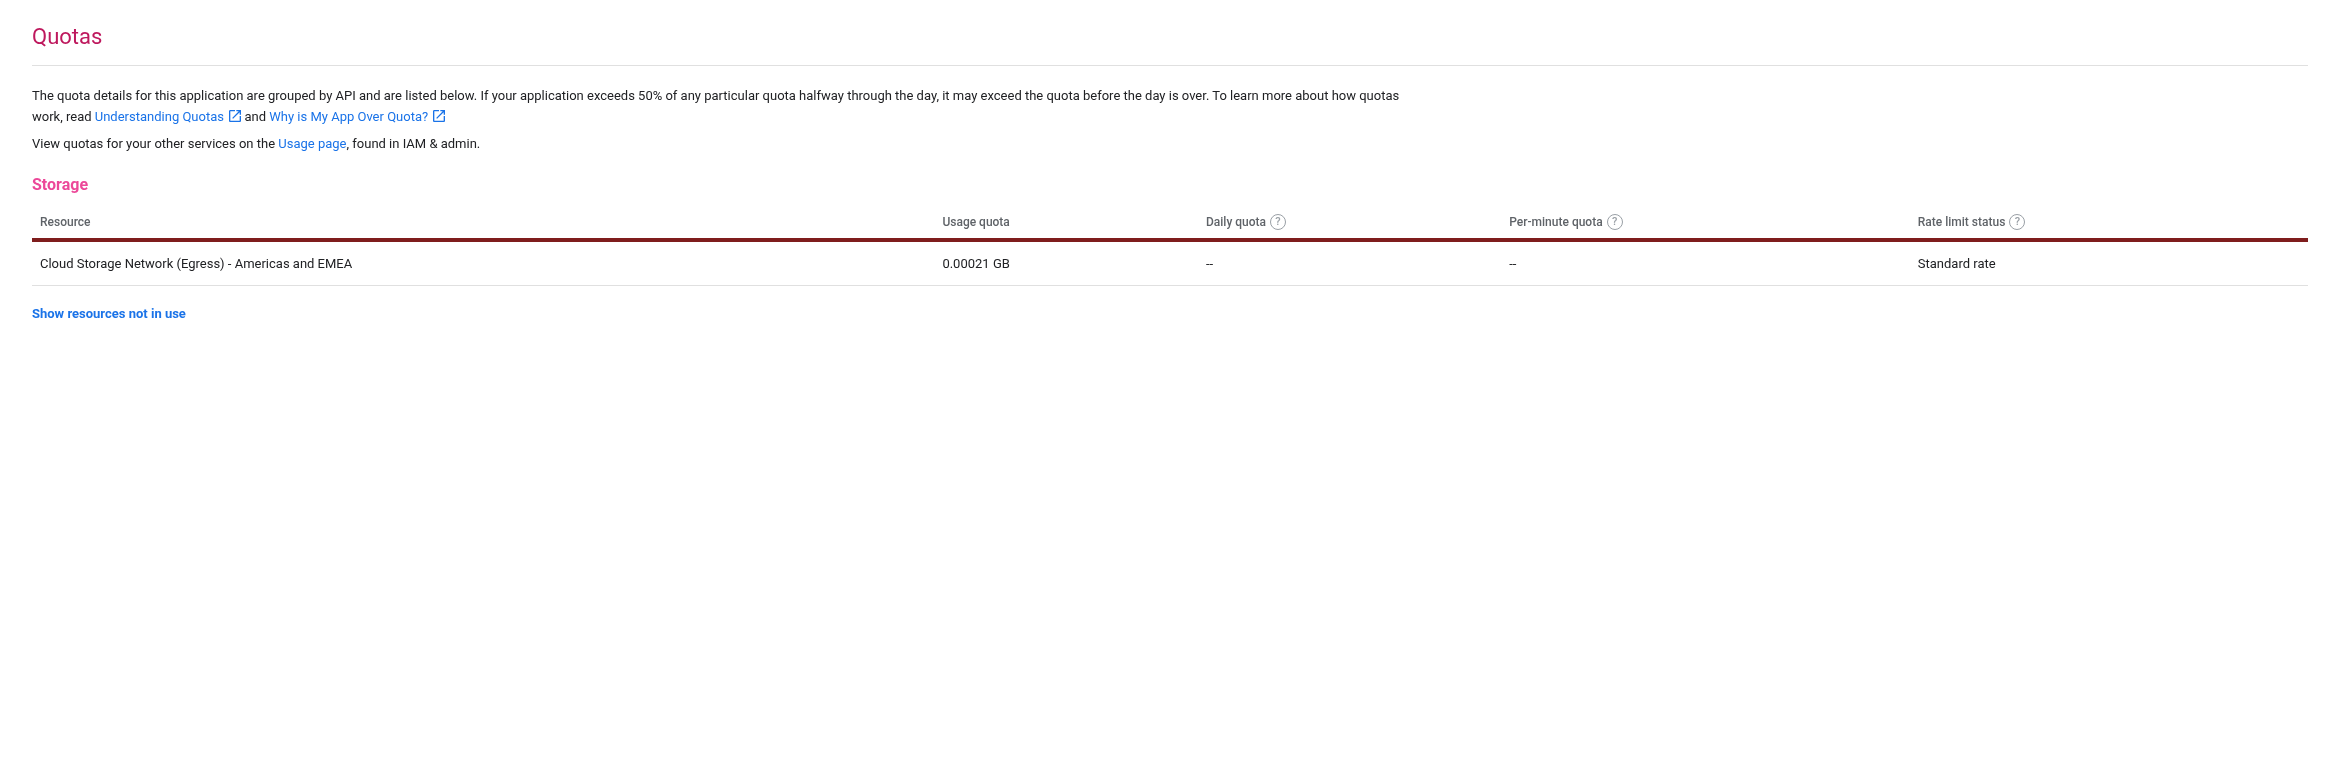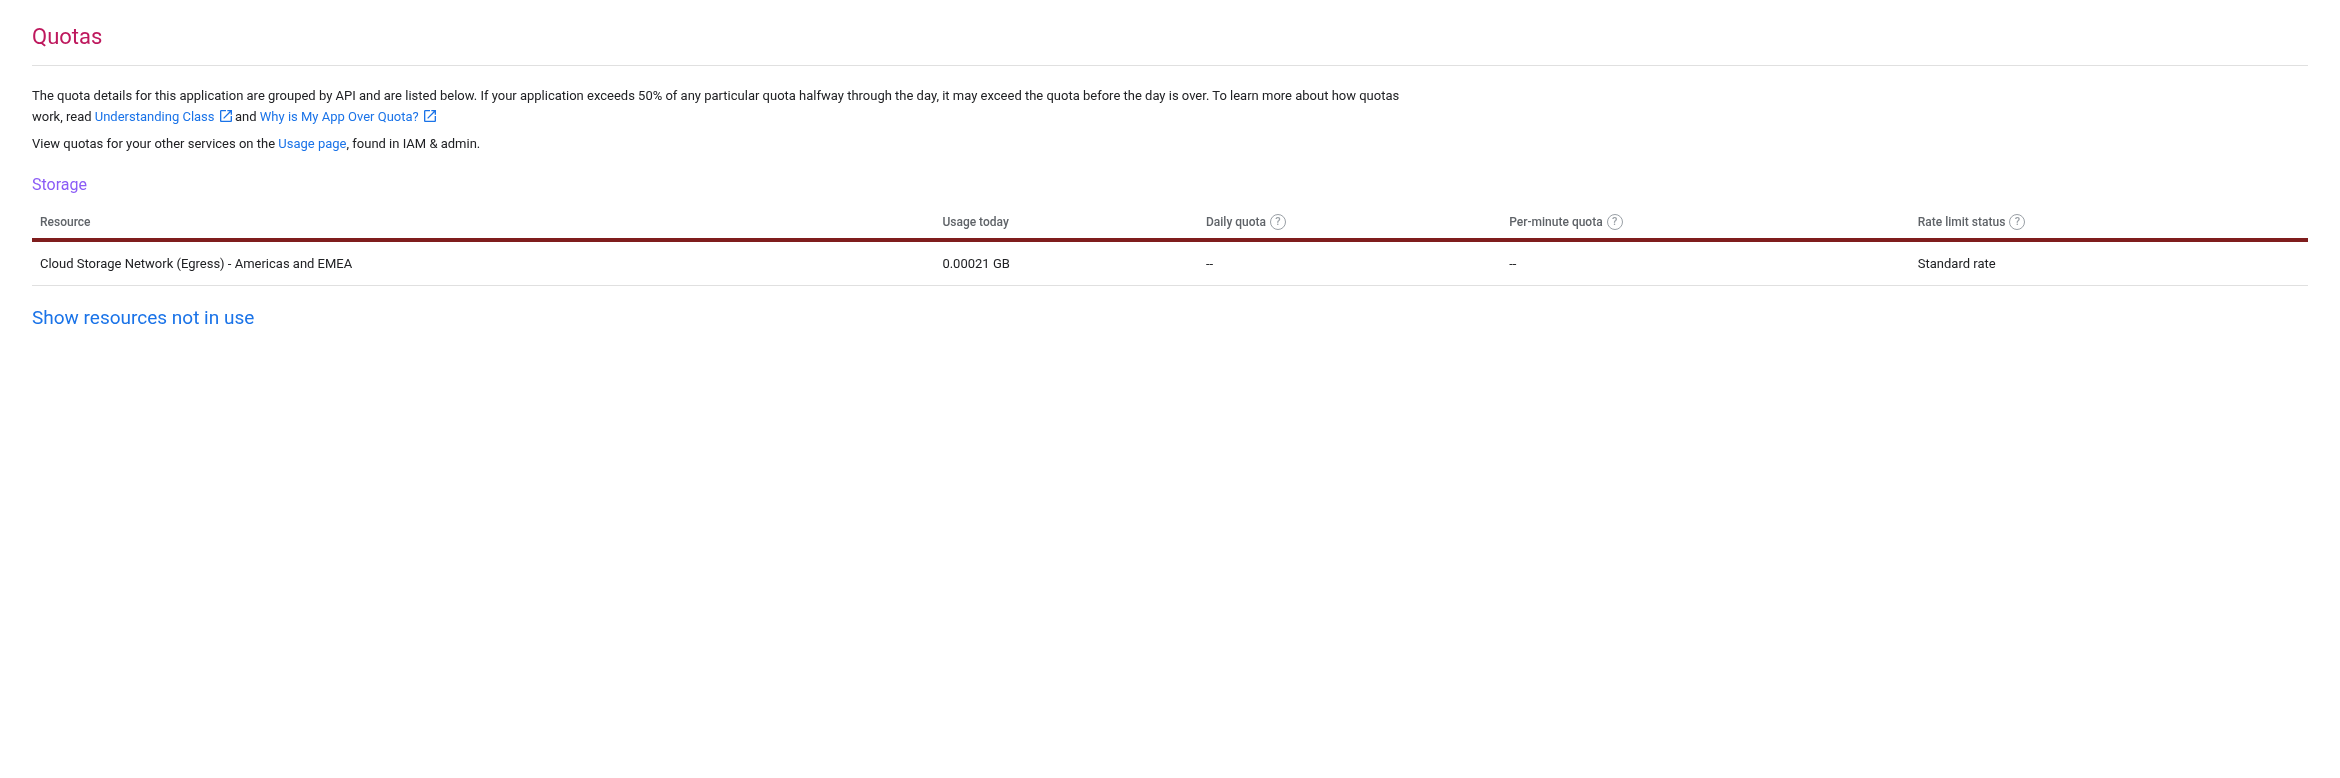--- a/index.html
+++ b/index.html
@@ -57,22 +57,22 @@
       margin-bottom: 24px;
     }
 
     .quota-page-link a {
       color: #1a73e8;
       text-decoration: none;
     }
 
     .section-title {
       font-size: 16px;
-      font-weight: 400;
-      color: #8b5cf6;
+      font-weight: 700;
+      color: #ec4899;
       margin-bottom: 12px;
     }
 
     .quota-table {
       width: 100%;
       border-collapse: collapse;
     }
 
     .quota-table thead tr {
       border-bottom: 4px solid #7f1d1d;
@@ -123,37 +123,38 @@
       vertical-align: middle;
     }
 
     .th-content {
       display: inline-flex;
       align-items: center;
     }
 
     .show-resources-link {
       margin-top: 20px;
-      font-size: 19px;
+      font-size: 13px;
+      font-weight: bold;
     }
 
     .show-resources-link a {
       color: #1a73e8;
       text-decoration: none;
     }
   </style>
 </head>
 <body>
 
 <h1 class="page-title">Quotas</h1>
 <hr class="divider">
 
 <p class="description">
   <span>The quota details for this application are grouped by API and are listed below. If your application exceeds 50% of any particular quota halfway through the day, it may exceed the quota before the day is over. To learn more about how quotas work, read </span><a href="#">
-    <span>Understanding Class</span>
+    <span>Understanding Quotas</span>
     <svg class="ext-icon" viewBox="0 0 18 18" fill="none" xmlns="http://www.w3.org/2000/svg">
       <path d="M16 16H2V2h7V0H2C.9 0 0 .9 0 2v14c0 1.1.9 2 2 2h14c1.1 0 2-.9 2-2V9h-2v7z" fill="#1a73e8"></path>
       <path d="M11 0v2h3.59L4.76 11.83l1.41 1.41L16 3.41V7h2V0h-7z" fill="#1a73e8"></path>
     </svg>
   </a><span> and </span><a href="#">
     <span>Why is My App Over Quota?</span>
     <svg class="ext-icon" viewBox="0 0 18 18" fill="none" xmlns="http://www.w3.org/2000/svg">
       <path d="M16 16H2V2h7V0H2C.9 0 0 .9 0 2v14c0 1.1.9 2 2 2h14c1.1 0 2-.9 2-2V9h-2v7z" fill="#1a73e8"></path>
       <path d="M11 0v2h3.59L4.76 11.83l1.41 1.41L16 3.41V7h2V0h-7z" fill="#1a73e8"></path>
     </svg>
@@ -166,21 +167,21 @@
 
 <h2 class="section-title">Storage</h2>
 
 <table class="quota-table">
   <thead>
     <tr>
       <th>
         <span>Resource</span>
       </th>
       <th>
-        <span>Usage today</span>
+        <span>Usage quota</span>
       </th>
       <th>
         <div class="th-content">
           <span>Daily quota</span>
           <span class="help-icon">?</span>
         </div>
       </th>
       <th>
         <div class="th-content">
           <span>Per-minute quota</span>

